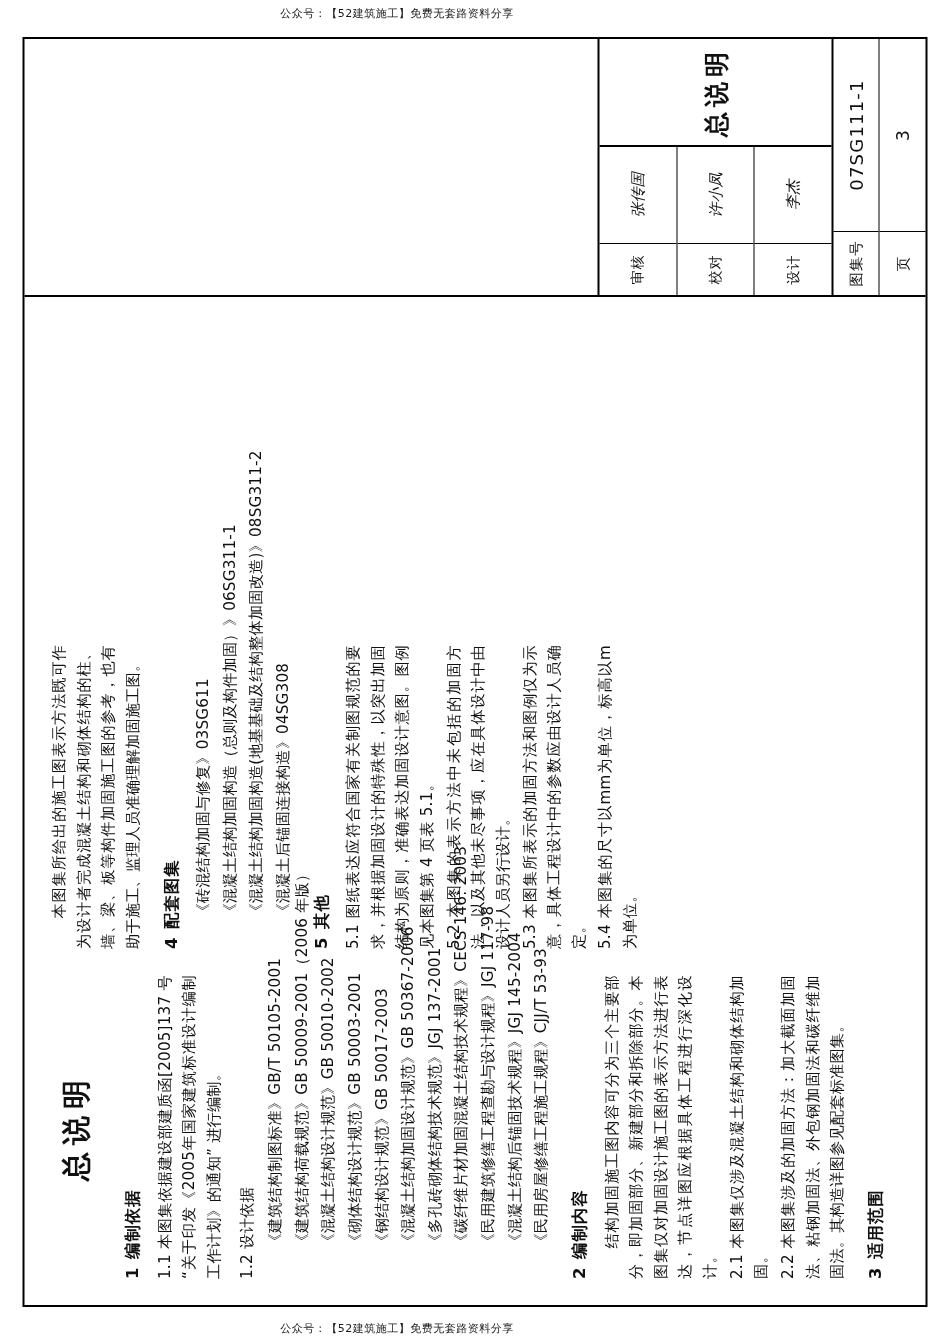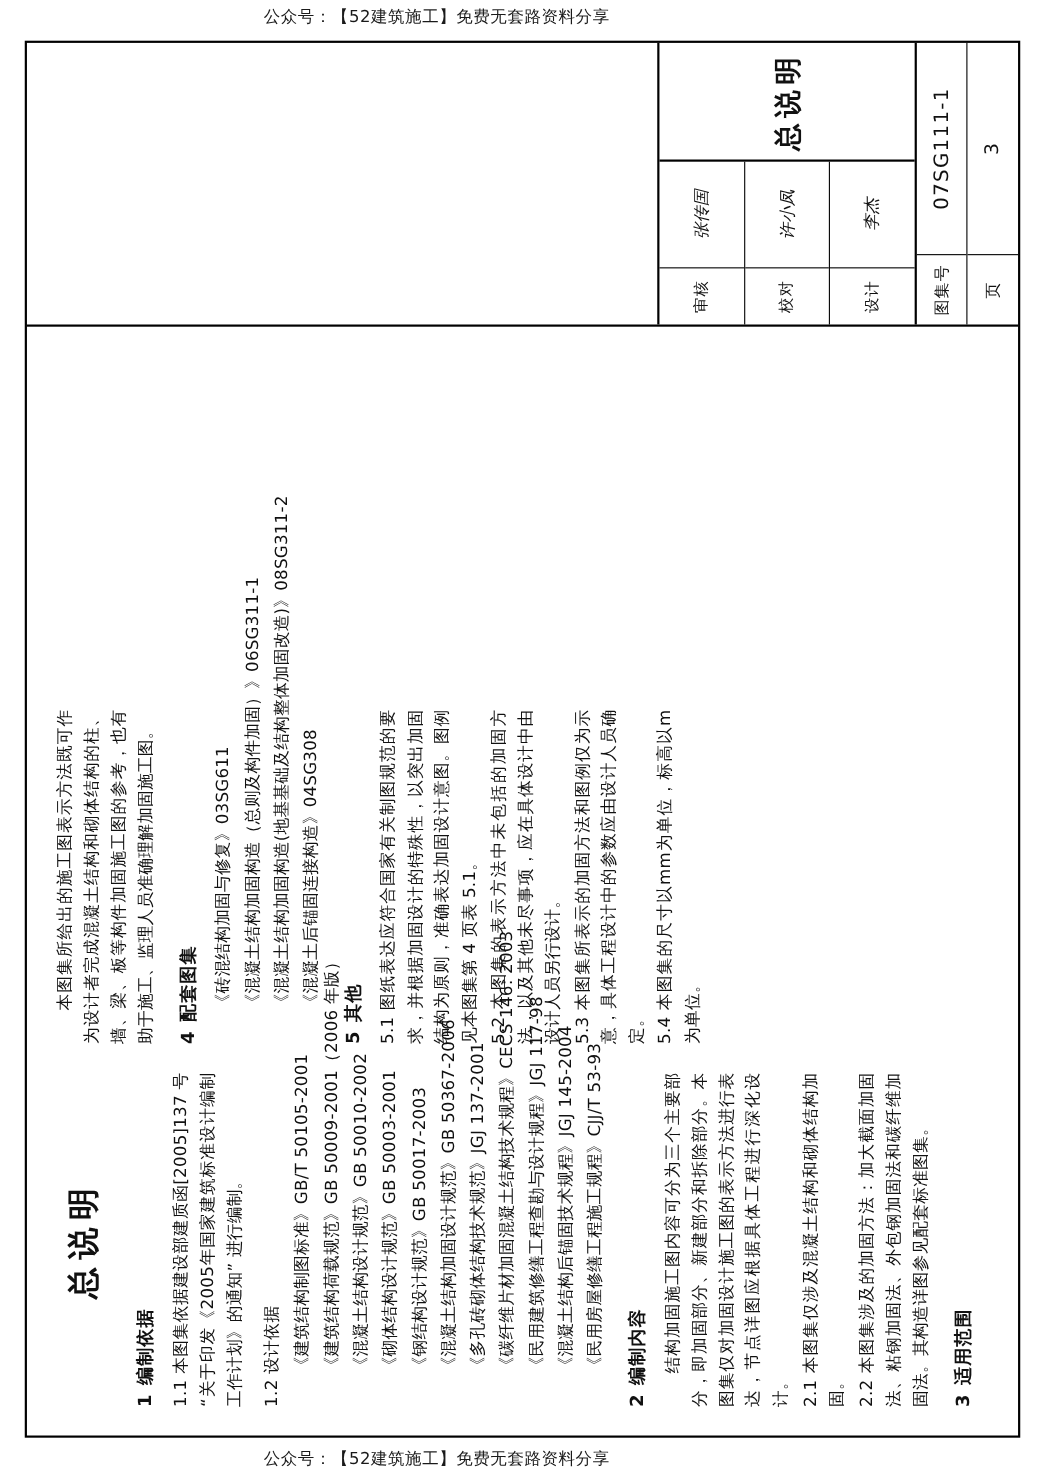--- a/index.html
+++ b/index.html
@@ -15,21 +15,21 @@
     color: #111;
     overflow: hidden;
   }
 
   
   .watermark {
     position: absolute;
     left: 0;
     width: 794px;
     text-align: center;
-    font-size: 15px;
+    font-size: 11px;
     letter-spacing: 0.5px;
     color: #1a1a1a;
     font-family: "DejaVu Sans", "Liberation Sans", sans-serif;
     white-space: nowrap;
     z-index: 40;
   }
   .watermark.top { top: 6px; }
   .watermark.bottom { bottom: 8px; }
 
   

